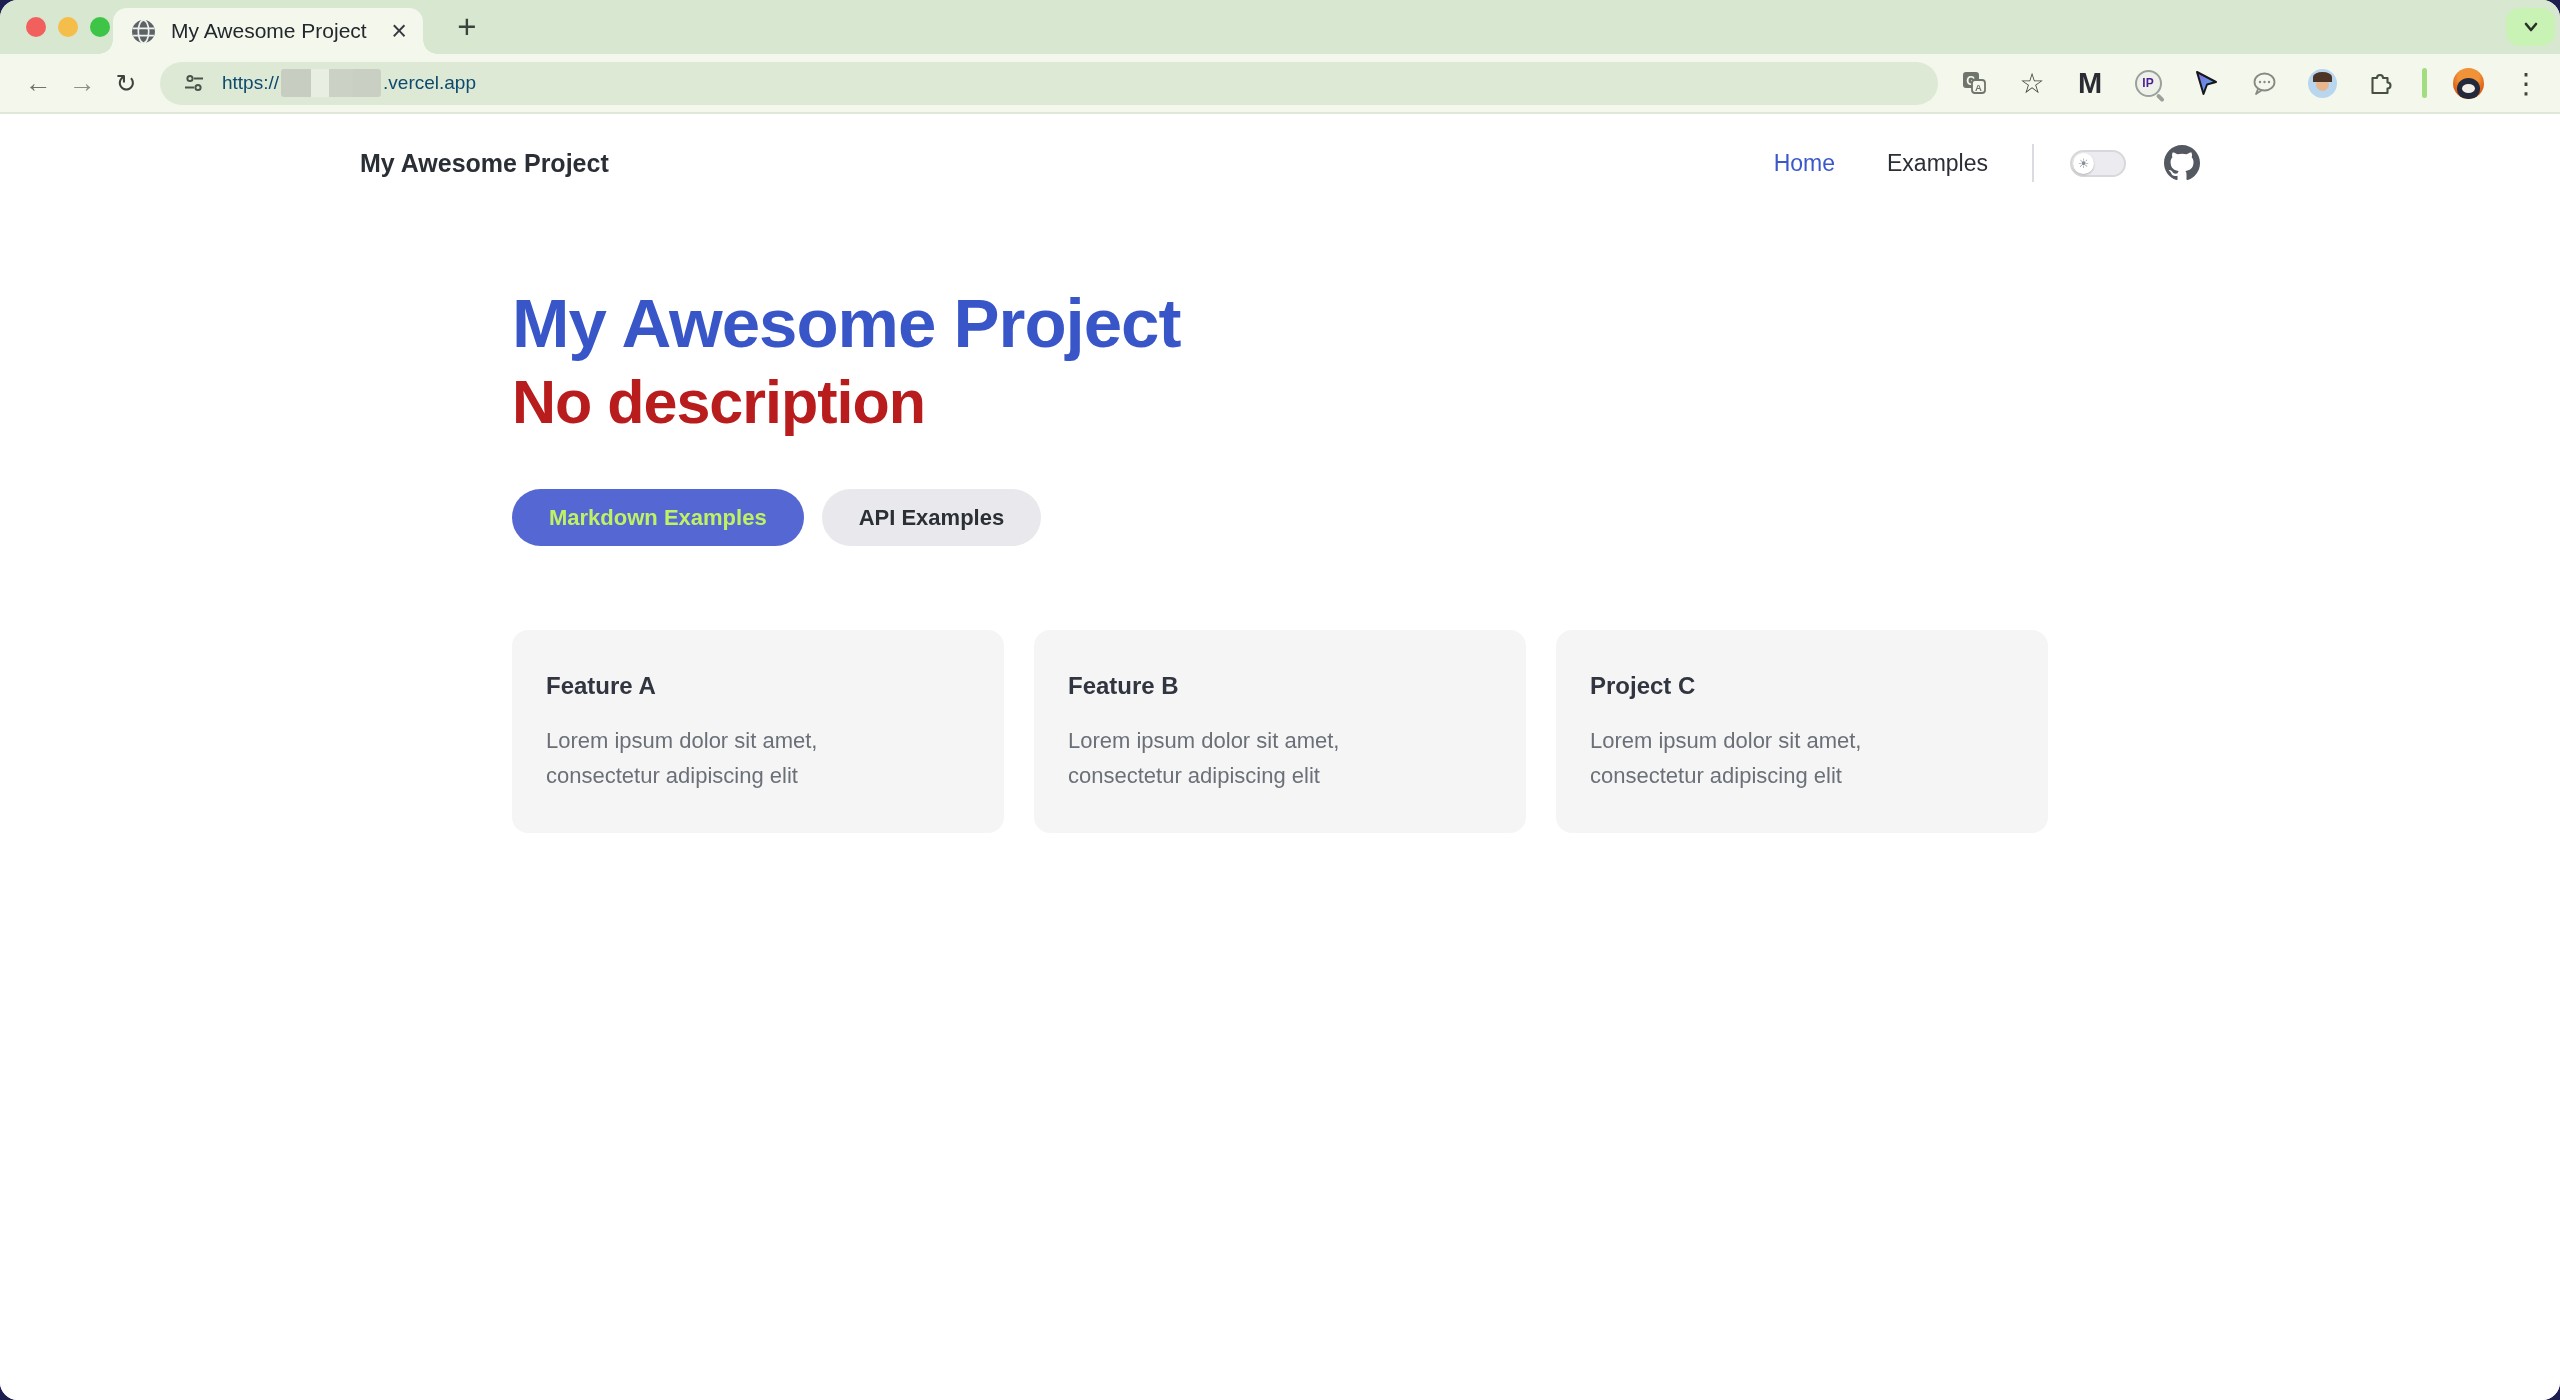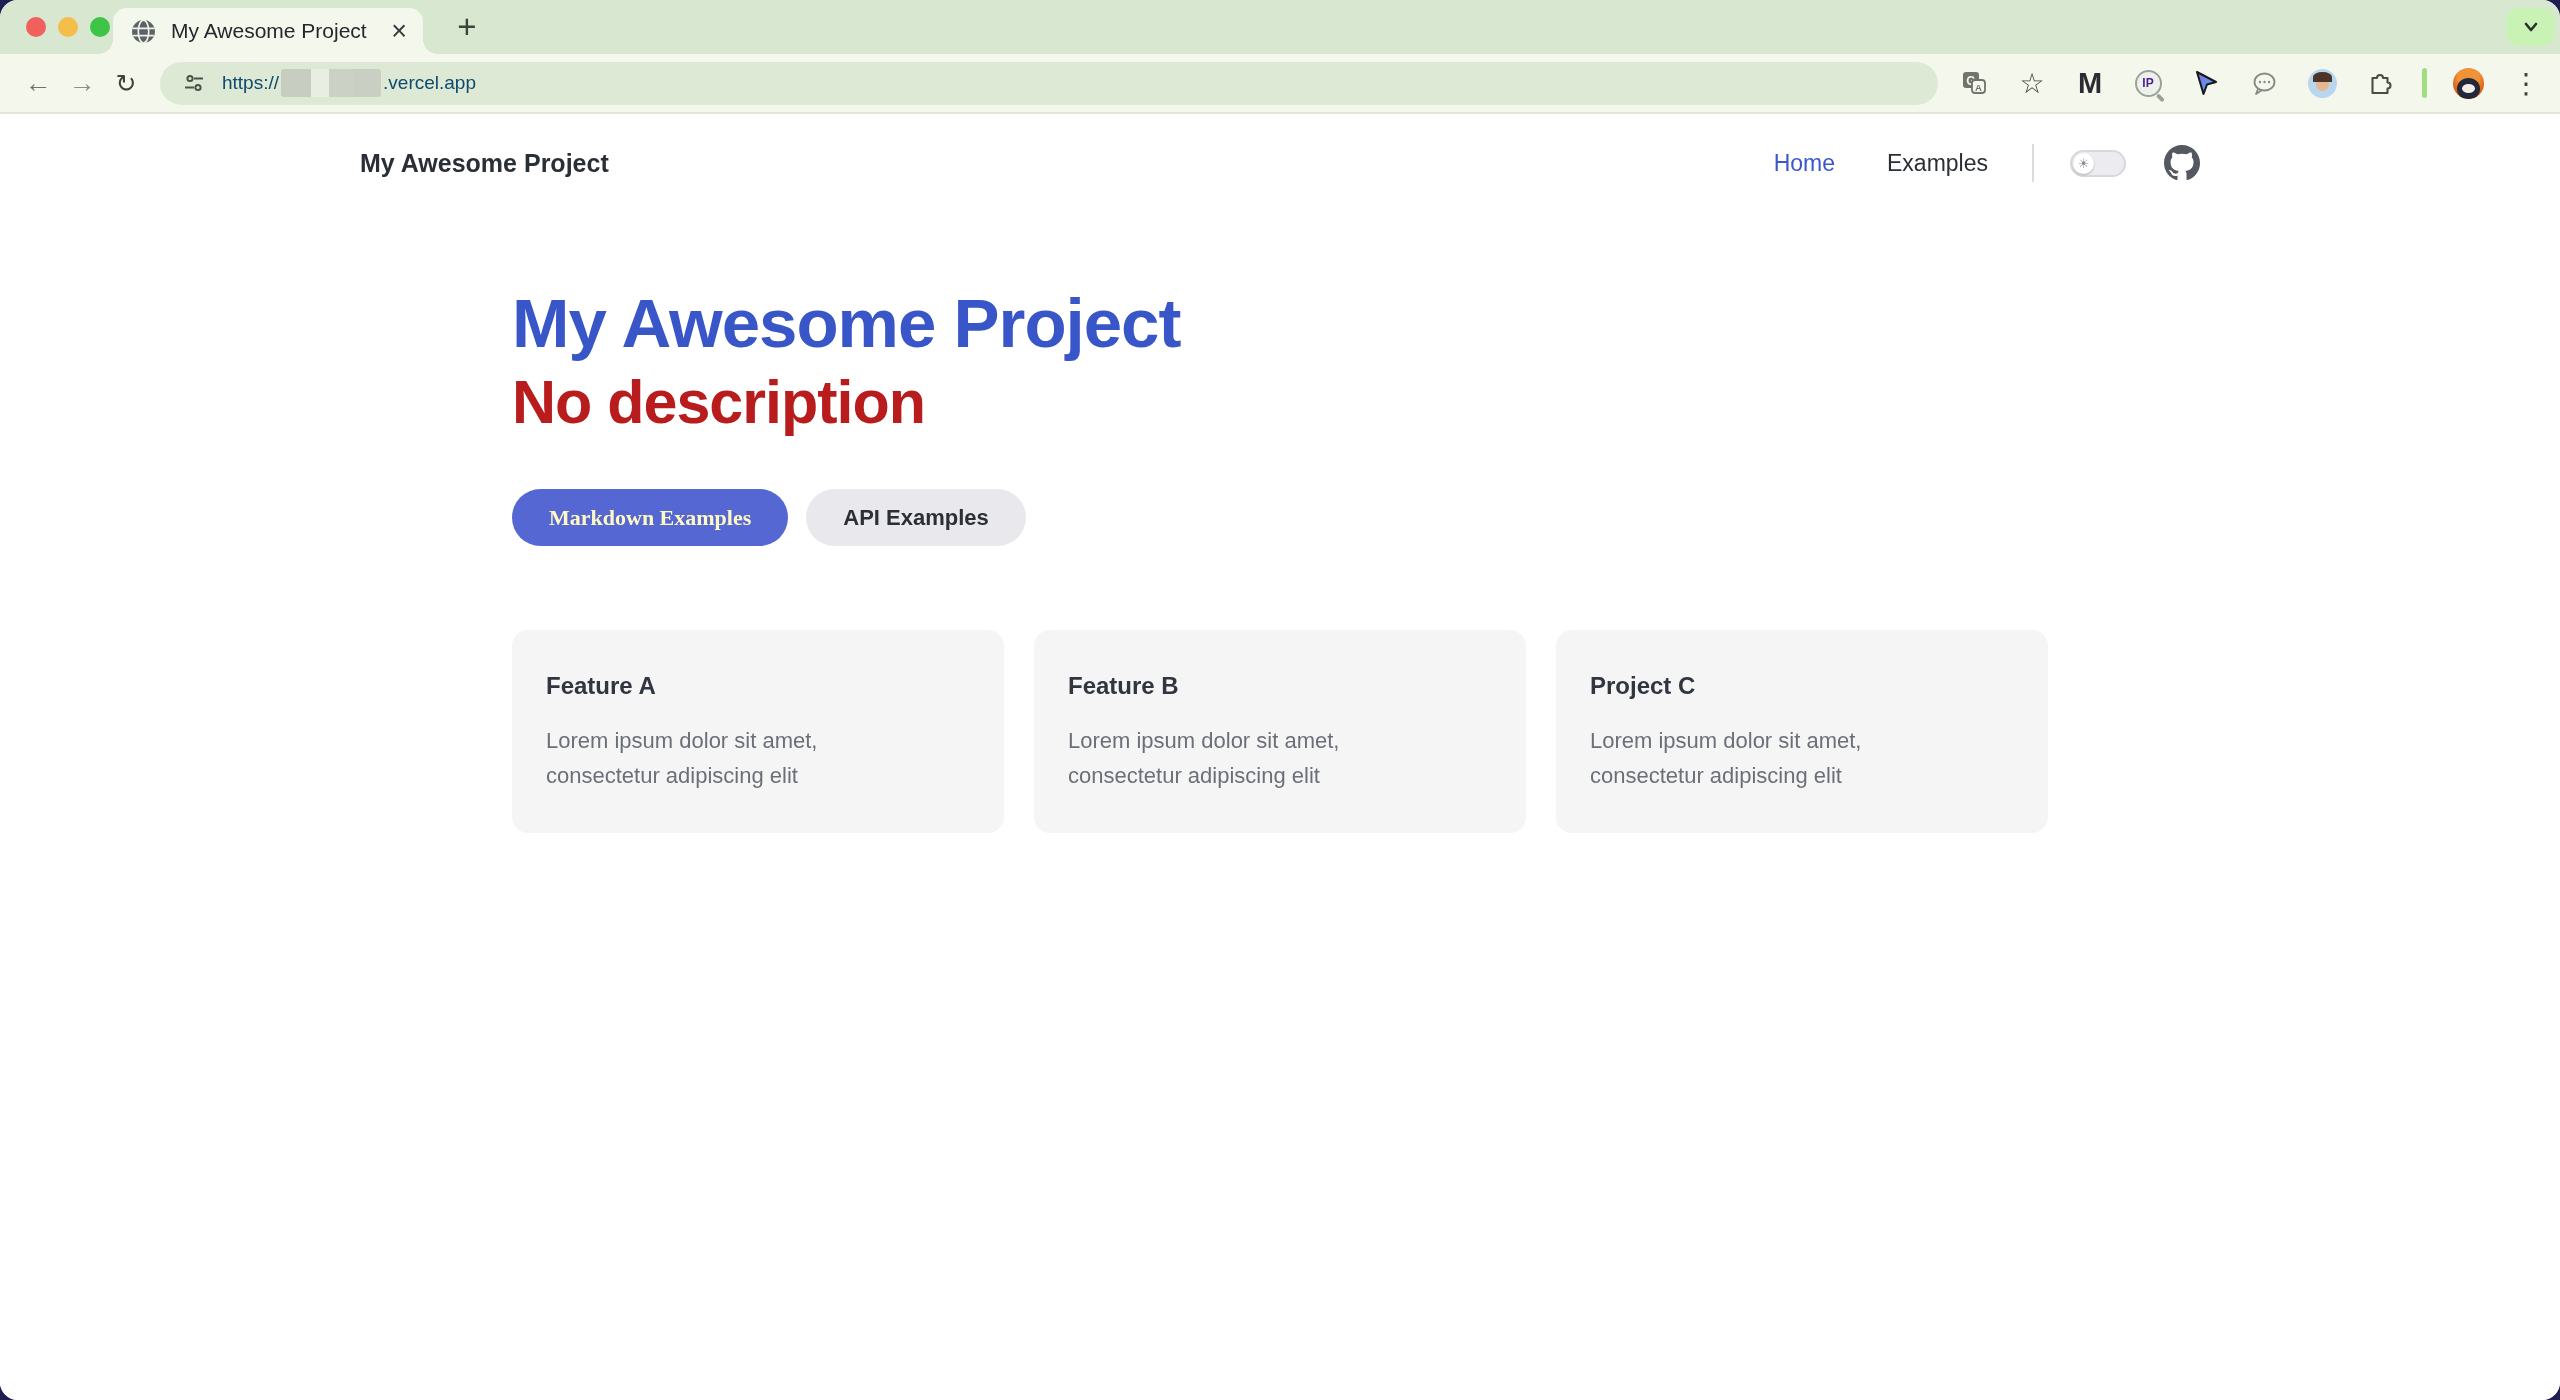--- a/index.html
+++ b/index.html
@@ -76,21 +76,21 @@
   .gh { margin-left:38px; width:36px; height:36px; color:#545860; }
 
   .hero-wrap { width:1536px; margin:0 auto; }
   .hero-title { margin-top:102px; font-size:69px; font-weight:800; letter-spacing:-1px; color:#3956c9; line-height:1.15; }
   .hero-sub   { font-size:61px; font-weight:800; letter-spacing:-1px; color:#b91c1c; line-height:1.15; margin-top:4px; }
   .tagline { margin-top:40px; font-size:31px; color:#75797f; }
 
   .actions { margin-top:52px; display:flex; gap:18px; }
   .btn { height:57px; border-radius:29px; border:none; font-size:22px; font-weight:bold; padding:0 37px;
          display:flex; align-items:center; font-family:"Liberation Sans",sans-serif; cursor:pointer; }
-  .btn-primary { background:#5567d3; color:#fef9c3;font-family:Liberation Serif, serif; }
+  .btn-primary { background:#5567d3; color:#bef264; }
   .btn-secondary { background:#e9e9ed; color:#2b2f36; }
 
   .cards { margin-top:84px; display:grid; grid-template-columns:repeat(3,1fr); gap:30px; }
   .card { background:#f5f5f6; border-radius:16px; padding:42px 34px 40px; min-height:172px; }
   .card-title { font-size:24px; font-weight:bold; color:#303540; }
   .card-body { margin-top:24px; font-size:22px; color:#6b7078; line-height:1.55; max-width:390px; }
 </style>
 </head>
 <body>
 

